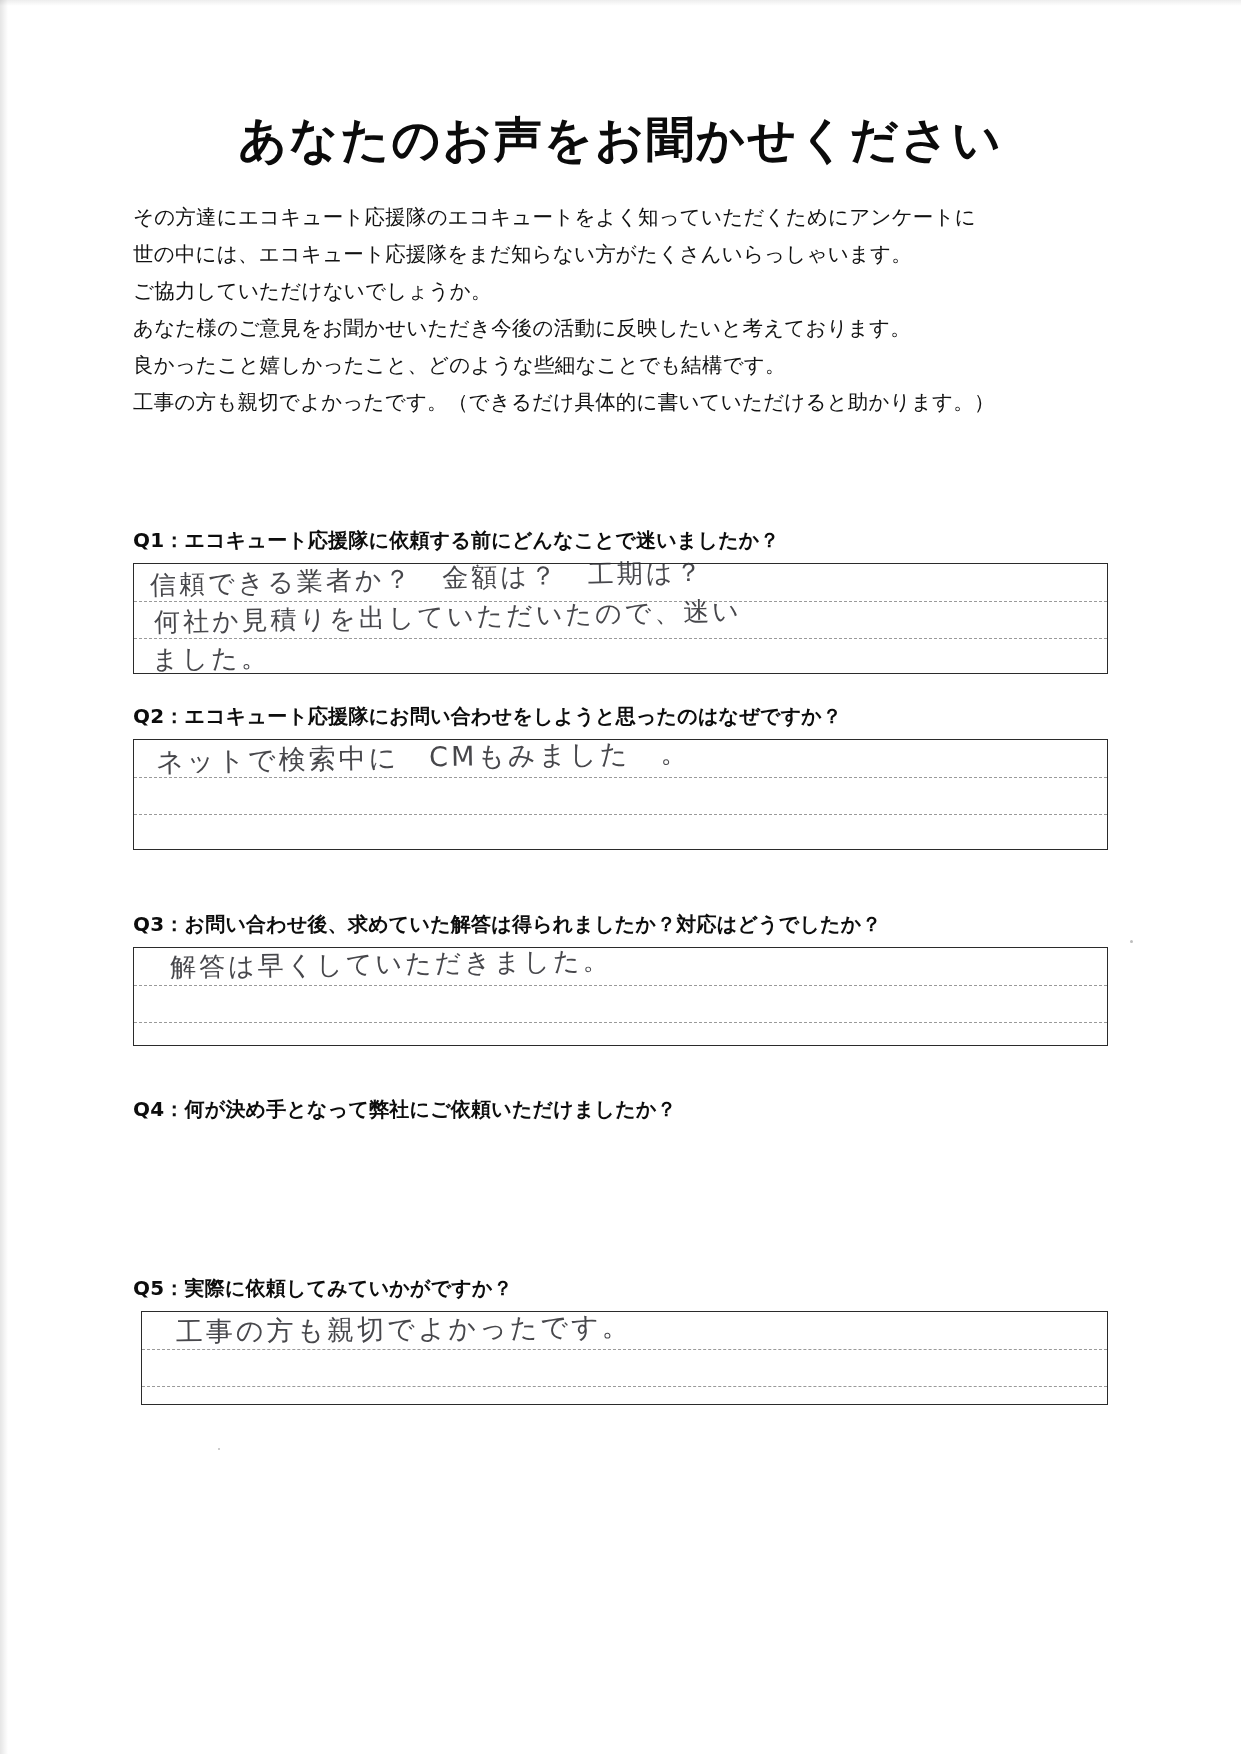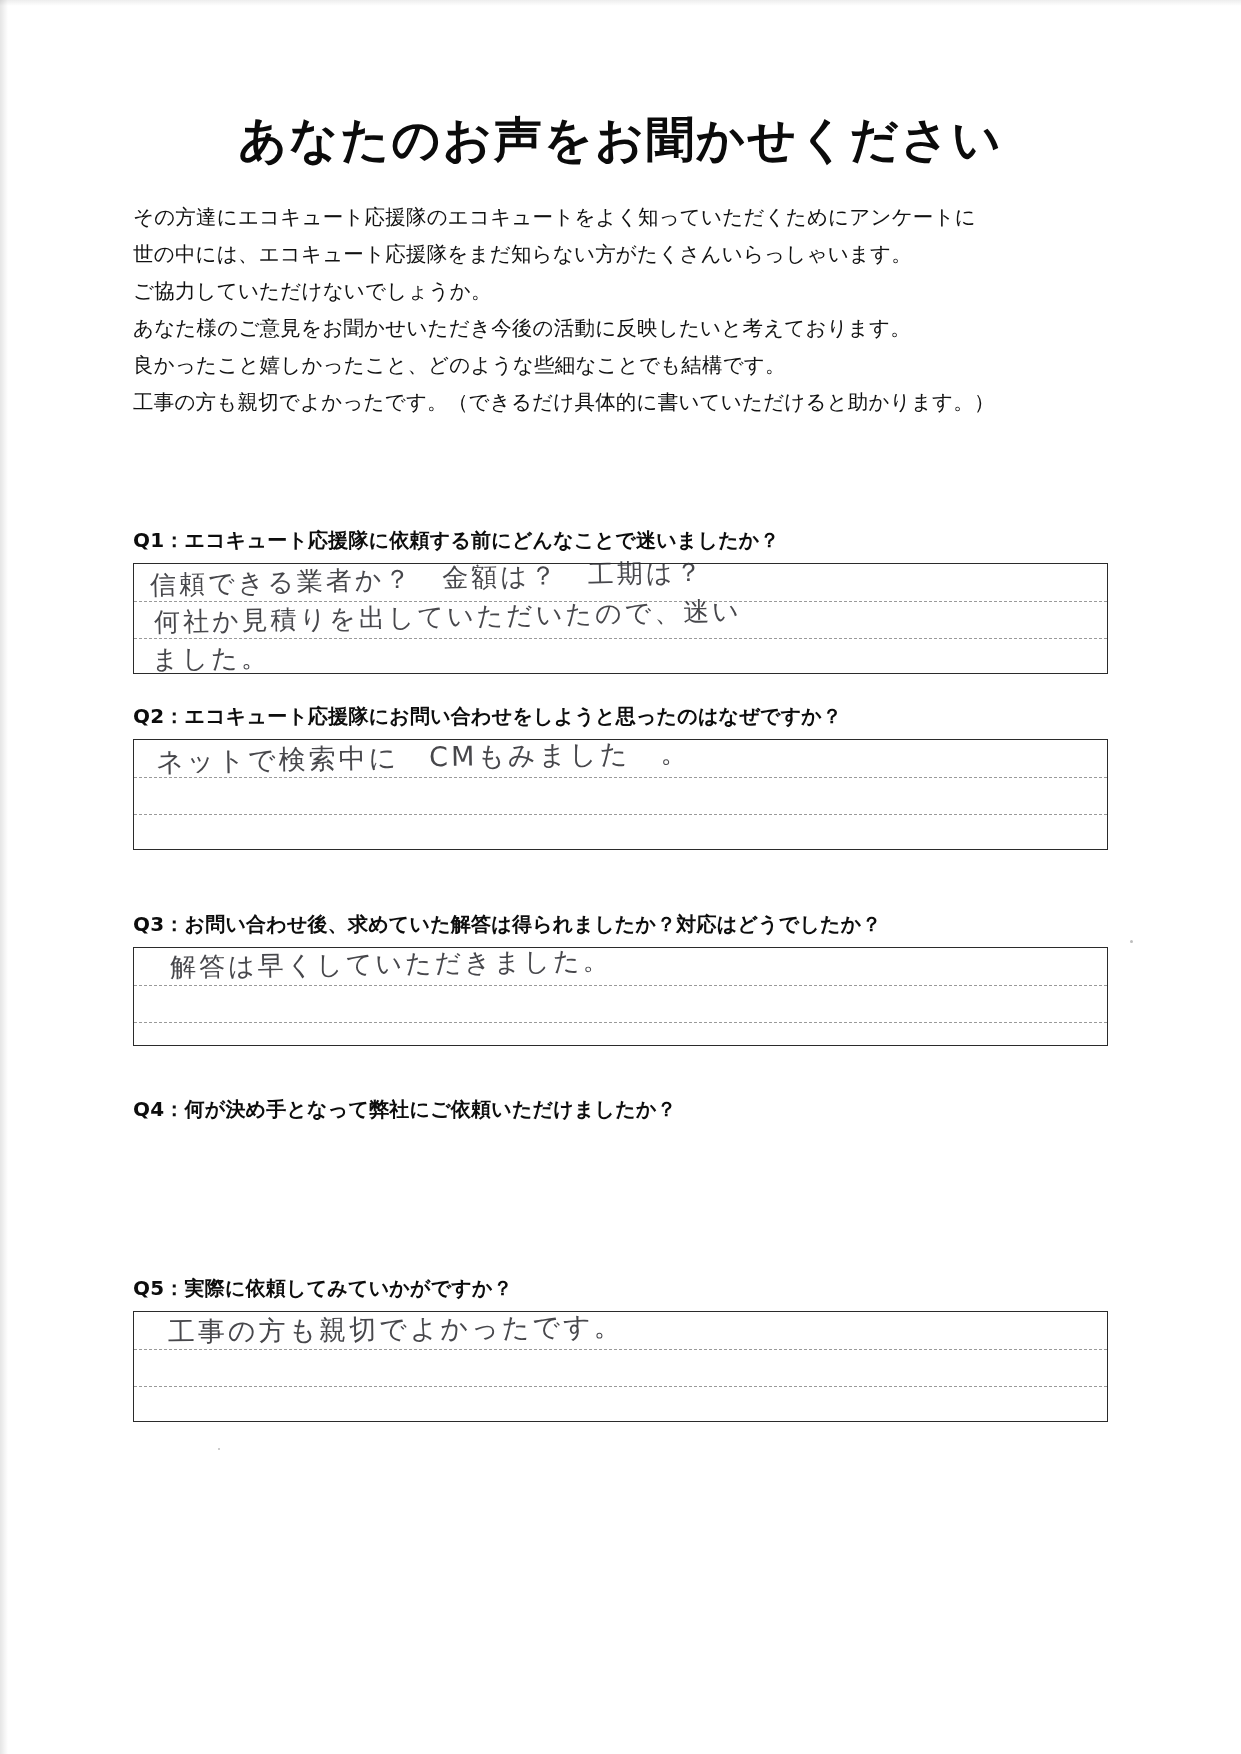--- a/index.html
+++ b/index.html
@@ -179,21 +179,21 @@
         </div>
       </div>
     </div>
 
     <div class="qblock" style="top:1096px;">
       <div class="q-label">Q4：何が決め手となって弊社にご依頼いただけましたか？</div>
     </div>
 
     <div class="qblock" style="top:1275px;">
       <div class="q-label">Q5：実際に依頼してみていかがですか？</div>
-      <div class="answer-box" style="height:111px;">
+      <div class="answer-box" style="height:94px;margin-left:8px;">
         <div class="rule" style="top:37px;"></div>
         <div class="rule" style="top:74px;"></div>
         <div class="hand">
           <div class="hw" style="left:34px; top:2px; font-size:27px; transform:rotate(-0.7deg);">工事の方も親切でよかったです。</div>
           <div class="hw" style="left:22px; top:41px;"></div>
           <div class="hw" style="left:22px; top:78px;"></div>
         </div>
       </div>
     </div>
 

